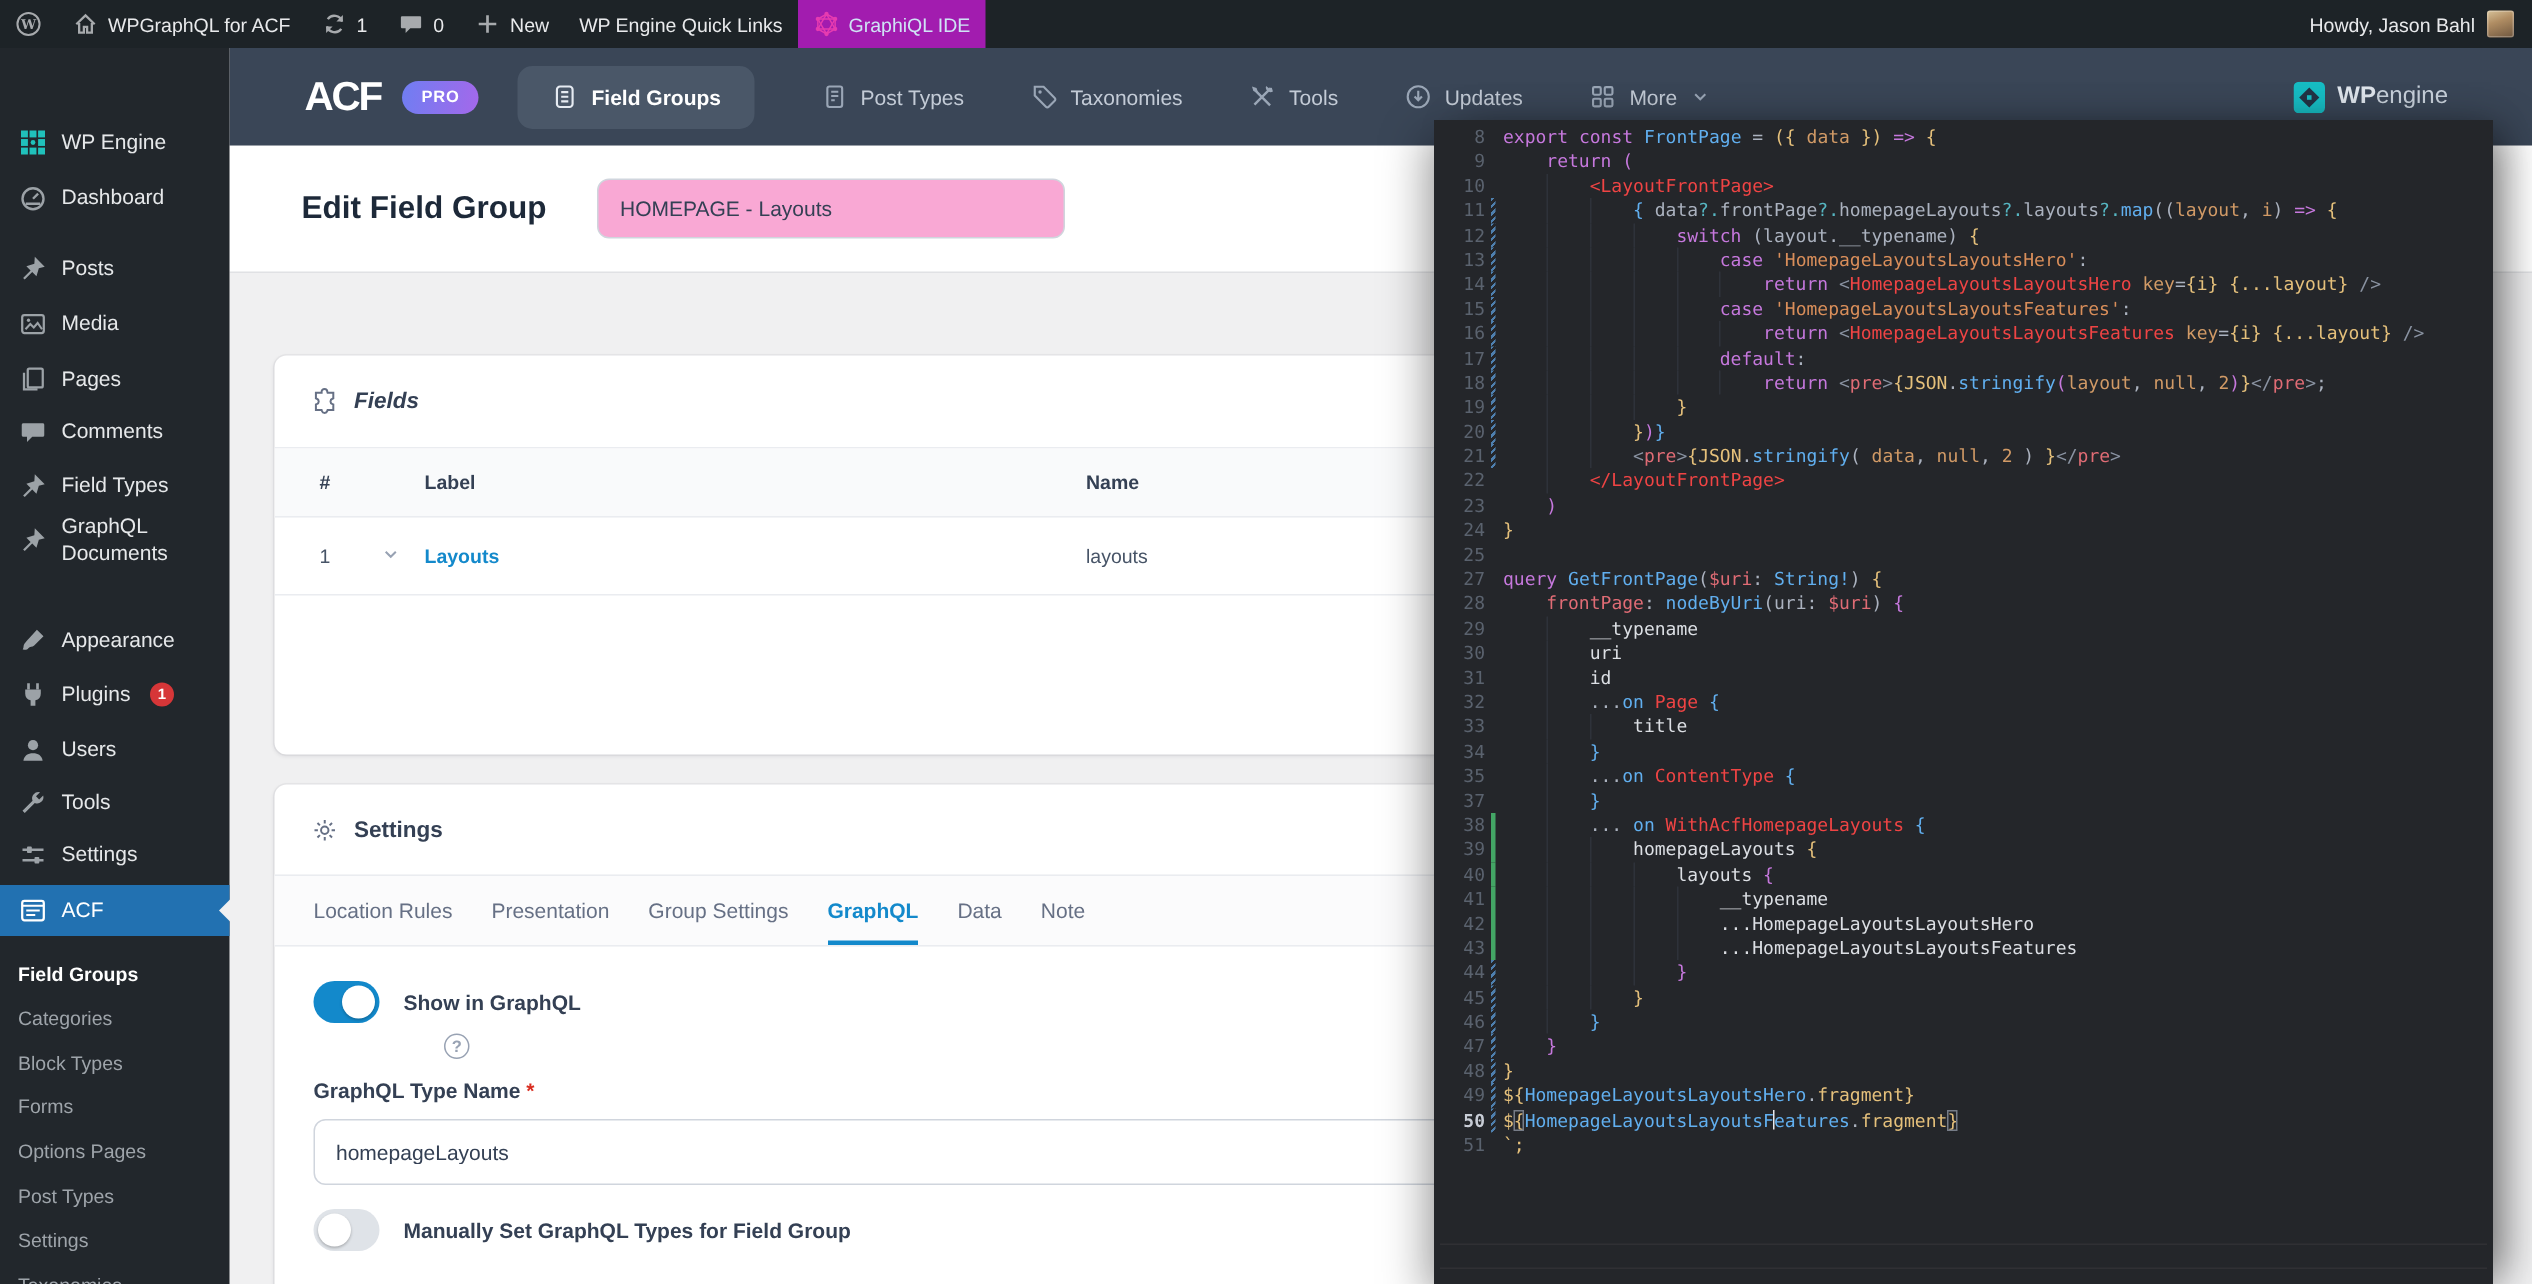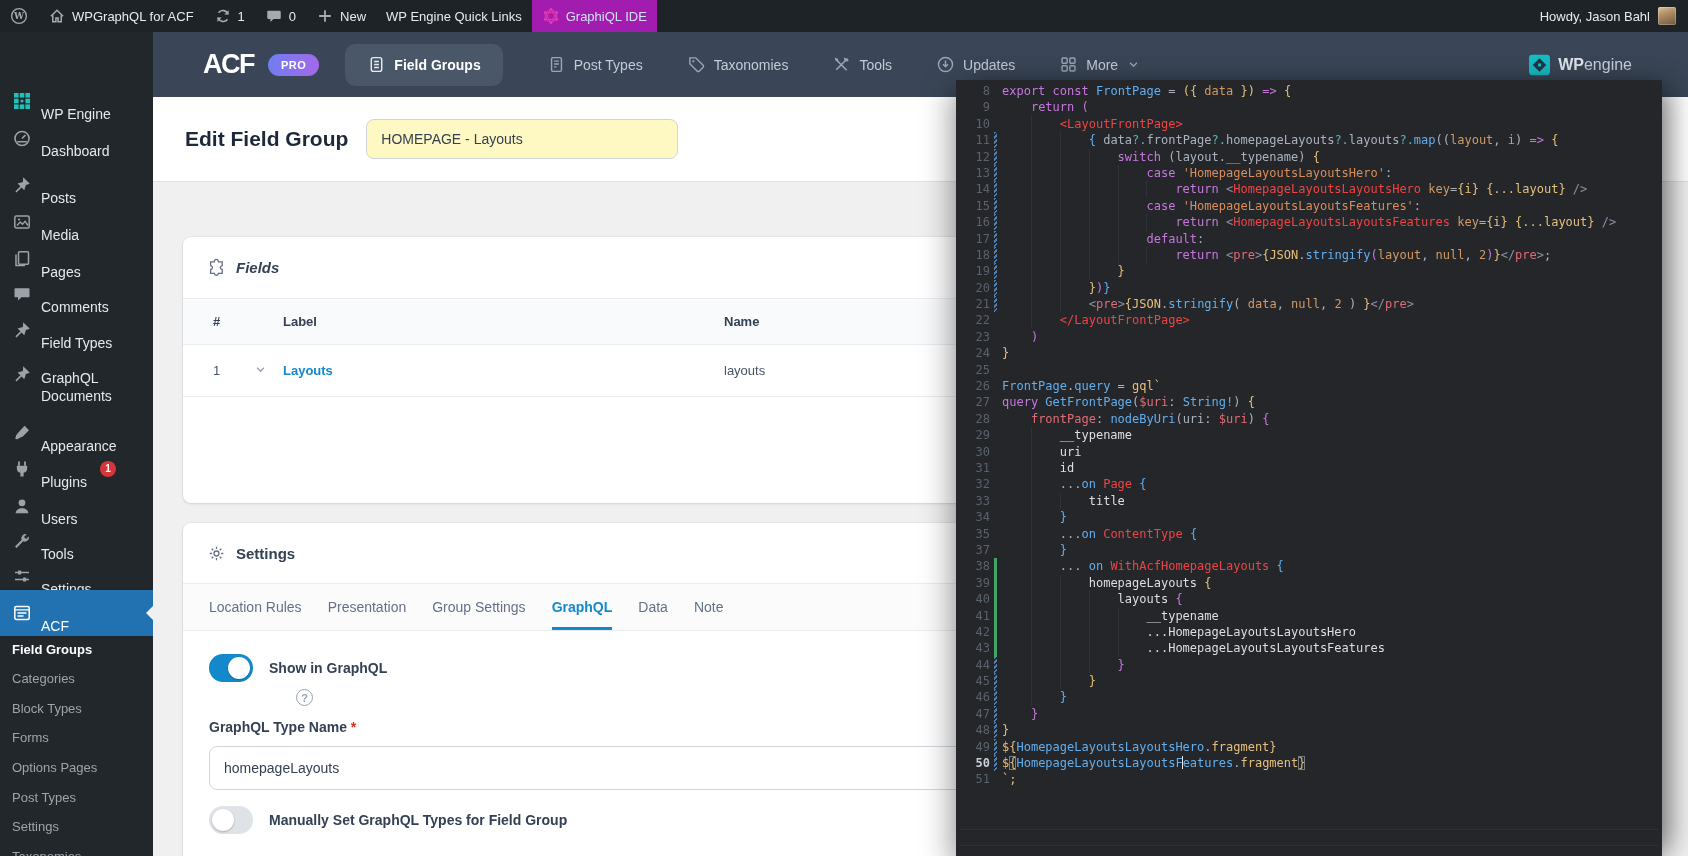--- a/index.html
+++ b/index.html
@@ -20,21 +20,21 @@
   .howdy{color:#e9eaec;}
   .avatar{width:18px;height:18px;border-radius:2px;background:linear-gradient(160deg,#d8c39a 0%,#b08d63 40%,#6e563f 100%);
     box-shadow:inset 0 0 0 1px rgba(255,255,255,.25);}
 
   
   .sidebar{position:absolute;left:0;top:32px;width:153px;height:824px;background:#22272c;z-index:30;}
   .sb-item{position:absolute;left:0;width:153px;min-height:34px;display:flex;align-items:center;gap:9px;
     padding:0 8px 0 12px;color:#e6e8ea;font-size:14px;cursor:pointer;}
   .sb-item .icn{color:#9ca2a7;}
   .sb-item.brand .icn{color:#20c1bb;}
-  .sb-item .sb-label{line-height:1.25;margin-top:28px;}
+  .sb-item .sb-label{line-height:1.25;}
   .sb-item.active{background:#2271b1;color:#fff;}
   .sb-item.active .icn{color:#fff;}
   .sb-item.active::after{content:"";position:absolute;right:-1px;top:50%;transform:translateY(-50%);
     border:8px solid transparent;border-right-color:#f0f0f1;}
   .badge{margin-left:4px;min-width:16px;height:16px;border-radius:9px;background:#d63638;color:#fff;
     font-size:10px;font-weight:bold;display:inline-flex;align-items:center;justify-content:center;padding:0 4px;}
   .sb-sub{position:absolute;left:0;width:153px;height:28px;display:flex;align-items:center;
     padding:0 8px 0 12px;color:#9ea4aa;font-size:13px;cursor:pointer;}
   .sb-sub.active{color:#fff;font-weight:bold;}
 
@@ -54,23 +54,23 @@
   .wpe{position:absolute;right:56px;top:50%;transform:translateY(-50%);display:flex;align-items:center;gap:8px;}
   .wpe .icn{width:21px;height:21px;}
   .wpe-text{color:#dfe5ec;font-size:16px;}
   .wpe-text b{font-weight:bold;}
   .wpe-text span{font-weight:normal;color:#c9d2dc;}
 
   
   .main{position:absolute;left:153px;top:97px;width:1535px;height:759px;background:#f0f0f1;}
   .titlebar{position:absolute;left:0;top:0;width:100%;height:85px;background:#fff;border-bottom:1px solid #e0e1e4;
     display:flex;align-items:center;gap:18px;padding-left:32px;}
-  .titlebar h1{margin:0;font-size:21px;font-weight:600;color:#1d2939;}
+  .titlebar h1{margin:16px;font-size:21px;font-weight:600;color:#1d2939;}
   .title-input{width:312px;height:40px;border:1px solid #d0d5dd;border-radius:8px;padding:0 14px;
-    font-family:"Liberation Sans",sans-serif;font-size:14px;color:#344054;outline:none;background:#fef9c3;}
+    font-family:"Liberation Sans",sans-serif;font-size:14px;color:#344054;outline:none;background:#f9a8d4;}
   .card{position:absolute;left:30px;width:1395px;background:#fff;border-radius:8px;
     box-shadow:0 1px 3px rgba(16,24,40,.10), 0 0 0 1px rgba(16,24,40,.04);}
   .card-head{display:flex;align-items:center;gap:10px;padding:0 24px;border-bottom:1px solid #eaecf0;}
   .card-head .icn{width:19px;height:19px;color:#667085;}
   .card-title{font-size:15px;font-weight:600;color:#344054;}
   .card.fields{top:140px;height:266px;overflow:hidden;}
   .card.fields .card-head{height:62px;font-style:italic;}
   .thead,.trow{display:grid;grid-template-columns:40px 30px 441px 1fr;align-items:center;padding-left:30px;}
   .thead{height:46px;background:#f9fafb;border-bottom:1px solid #eaecf0;font-size:13px;font-weight:bold;color:#344054;}
   .trow{height:52px;border-bottom:1px solid #eaecf0;font-size:13px;color:#475467;}
@@ -537,21 +537,20 @@
         <div class="cl"><span class="mk mod"></span><span class="ln">16</span><i class="g" style="left:74.9px"></i><i class="g" style="left:103.8px"></i><i class="g" style="left:132.6px"></i><i class="g" style="left:161.5px"></i><i class="g" style="left:190.4px"></i><span class="ct"><span class="c-w">                        </span><span class="c-p">return</span><span class="c-w"> </span><span class="c-gr">&lt;</span><span class="c-g">HomepageLayoutsLayoutsFeatures</span><span class="c-w"> </span><span class="c-o">key</span><span class="c-w">=</span><span class="c-y">{i}</span><span class="c-w"> </span><span class="c-y">{...layout}</span><span class="c-w"> </span><span class="c-gr">/&gt;</span></span></div>
         <div class="cl"><span class="mk mod"></span><span class="ln">17</span><i class="g" style="left:74.9px"></i><i class="g" style="left:103.8px"></i><i class="g" style="left:132.6px"></i><i class="g" style="left:161.5px"></i><span class="ct"><span class="c-w">                    </span><span class="c-p">default</span><span class="c-w">:</span></span></div>
         <div class="cl"><span class="mk mod"></span><span class="ln">18</span><i class="g" style="left:74.9px"></i><i class="g" style="left:103.8px"></i><i class="g" style="left:132.6px"></i><i class="g" style="left:161.5px"></i><i class="g" style="left:190.4px"></i><span class="ct"><span class="c-w">                        </span><span class="c-p">return</span><span class="c-w"> </span><span class="c-gr">&lt;</span><span class="c-r">pre</span><span class="c-gr">&gt;</span><span class="c-y">{</span><span class="c-y">JSON</span><span class="c-w">.</span><span class="c-b">stringify</span><span class="c-p">(</span><span class="c-o">layout</span><span class="c-w">, </span><span class="c-o">null</span><span class="c-w">, </span><span class="c-o">2</span><span class="c-p">)</span><span class="c-y">}</span><span class="c-gr">&lt;/</span><span class="c-r">pre</span><span class="c-gr">&gt;</span><span class="c-w">;</span></span></div>
         <div class="cl"><span class="mk mod"></span><span class="ln">19</span><i class="g" style="left:74.9px"></i><i class="g" style="left:103.8px"></i><i class="g" style="left:132.6px"></i><span class="ct"><span class="c-w">                </span><span class="c-y">}</span></span></div>
         <div class="cl"><span class="mk mod"></span><span class="ln">20</span><i class="g" style="left:74.9px"></i><i class="g" style="left:103.8px"></i><span class="ct"><span class="c-w">            </span><span class="c-y">}</span><span class="c-p">)</span><span class="c-b">}</span></span></div>
         <div class="cl"><span class="mk mod"></span><span class="ln">21</span><i class="g" style="left:74.9px"></i><i class="g" style="left:103.8px"></i><span class="ct"><span class="c-w">            </span><span class="c-gr">&lt;</span><span class="c-r">pre</span><span class="c-gr">&gt;</span><span class="c-y">{</span><span class="c-y">JSON</span><span class="c-w">.</span><span class="c-b">stringify</span><span class="c-w">( </span><span class="c-o">data</span><span class="c-w">, </span><span class="c-o">null</span><span class="c-w">, </span><span class="c-o">2</span><span class="c-w"> ) </span><span class="c-y">}</span><span class="c-gr">&lt;/</span><span class="c-r">pre</span><span class="c-gr">&gt;</span></span></div>
         <div class="cl"><span class="ln">22</span><i class="g" style="left:74.9px"></i><span class="ct"><span class="c-w">        </span><span class="c-g">&lt;/LayoutFrontPage&gt;</span></span></div>
         <div class="cl"><span class="ln">23</span><span class="ct"><span class="c-w">    </span><span class="c-p">)</span></span></div>
         <div class="cl"><span class="ln">24</span><span class="ct"><span class="c-y">}</span></span></div>
         <div class="cl"><span class="ln">25</span><span class="ct"></span></div>
-        <div class="cl"><span class="ln">26</span><span class="ct"><span class="c-b">FrontPage</span><span class="c-w">.</span><span class="c-b">query</span><span class="c-w"> = </span><span class="c-y">gql`</span></span></div>
         <div class="cl"><span class="ln">27</span><span class="ct"><span class="c-p">query</span><span class="c-w"> </span><span class="c-b">GetFrontPage</span><span class="c-w">(</span><span class="c-r">$uri</span><span class="c-w">: </span><span class="c-b">String!</span><span class="c-w">) </span><span class="c-y">{</span></span></div>
         <div class="cl"><span class="ln">28</span><span class="ct"><span class="c-w">    </span><span class="c-r">frontPage</span><span class="c-w">: </span><span class="c-b">nodeByUri</span><span class="c-w">(uri: </span><span class="c-r">$uri</span><span class="c-w">) </span><span class="c-p">{</span></span></div>
         <div class="cl"><span class="ln">29</span><i class="g" style="left:74.9px"></i><span class="ct"><span class="c-w">        </span><span class="c-wh">__typename</span></span></div>
         <div class="cl"><span class="ln">30</span><i class="g" style="left:74.9px"></i><span class="ct"><span class="c-w">        </span><span class="c-wh">uri</span></span></div>
         <div class="cl"><span class="ln">31</span><i class="g" style="left:74.9px"></i><span class="ct"><span class="c-w">        </span><span class="c-wh">id</span></span></div>
         <div class="cl"><span class="ln">32</span><i class="g" style="left:74.9px"></i><span class="ct"><span class="c-w">        </span><span class="c-w">...</span><span class="c-b">on</span><span class="c-w"> </span><span class="c-g">Page</span><span class="c-w"> </span><span class="c-b">{</span></span></div>
         <div class="cl"><span class="ln">33</span><i class="g" style="left:74.9px"></i><i class="g" style="left:103.8px"></i><span class="ct"><span class="c-w">            </span><span class="c-wh">title</span></span></div>
         <div class="cl"><span class="ln">34</span><i class="g" style="left:74.9px"></i><span class="ct"><span class="c-w">        </span><span class="c-b">}</span></span></div>
         <div class="cl"><span class="ln">35</span><i class="g" style="left:74.9px"></i><span class="ct"><span class="c-w">        </span><span class="c-w">...</span><span class="c-b">on</span><span class="c-w"> </span><span class="c-g">ContentType</span><span class="c-w"> </span><span class="c-b">{</span></span></div>
         <div class="cl"><span class="ln">37</span><i class="g" style="left:74.9px"></i><span class="ct"><span class="c-w">        </span><span class="c-b">}</span></span></div>

